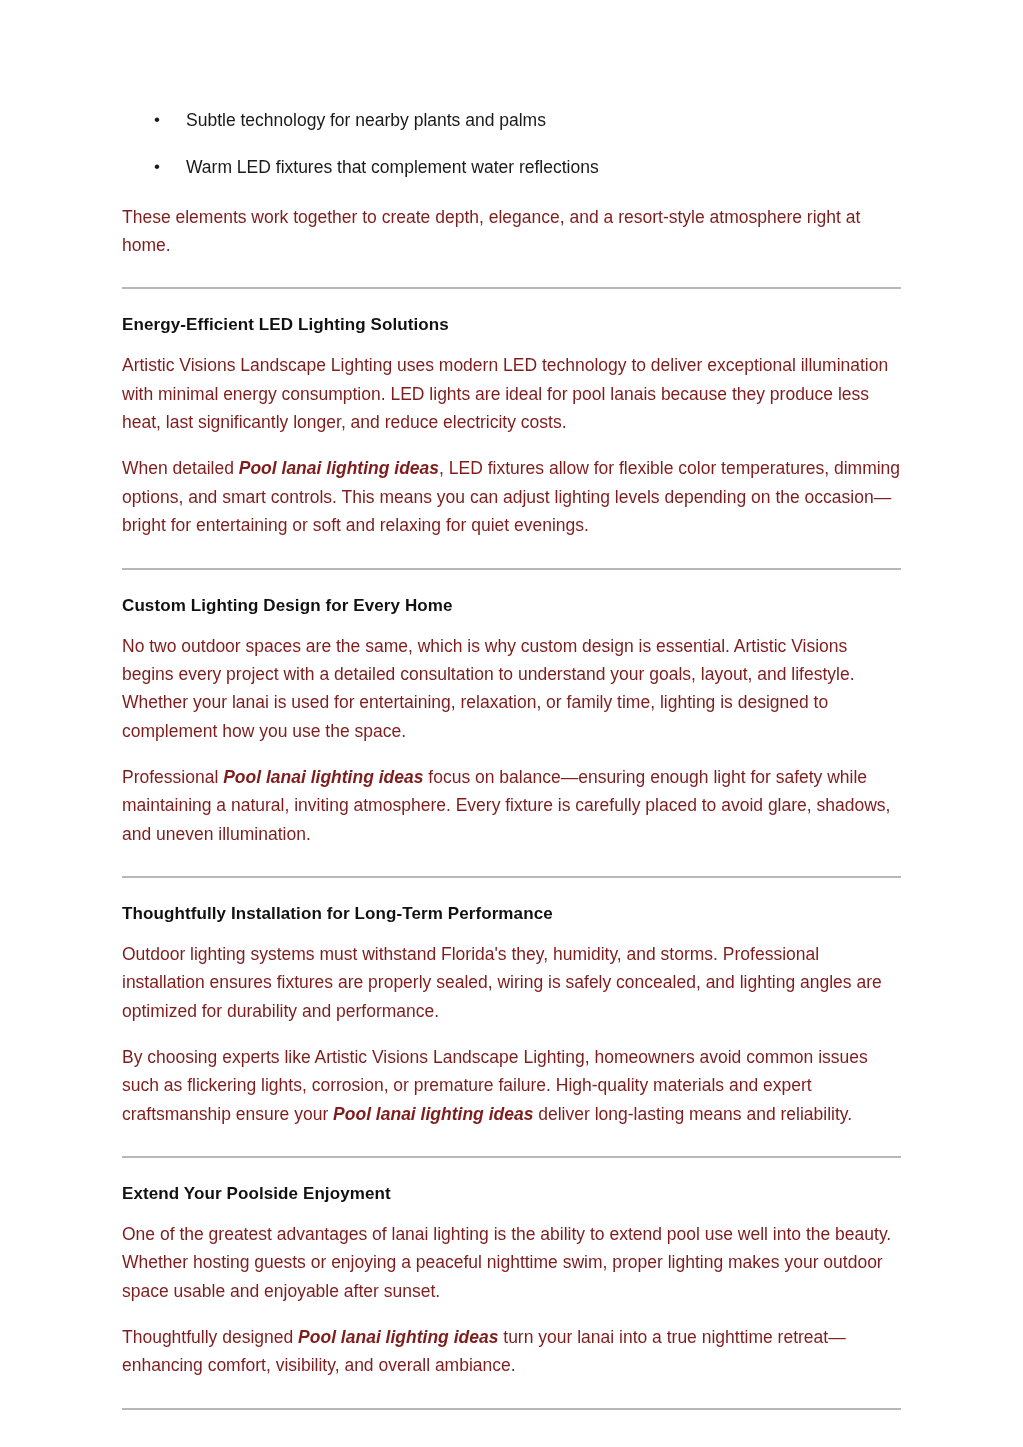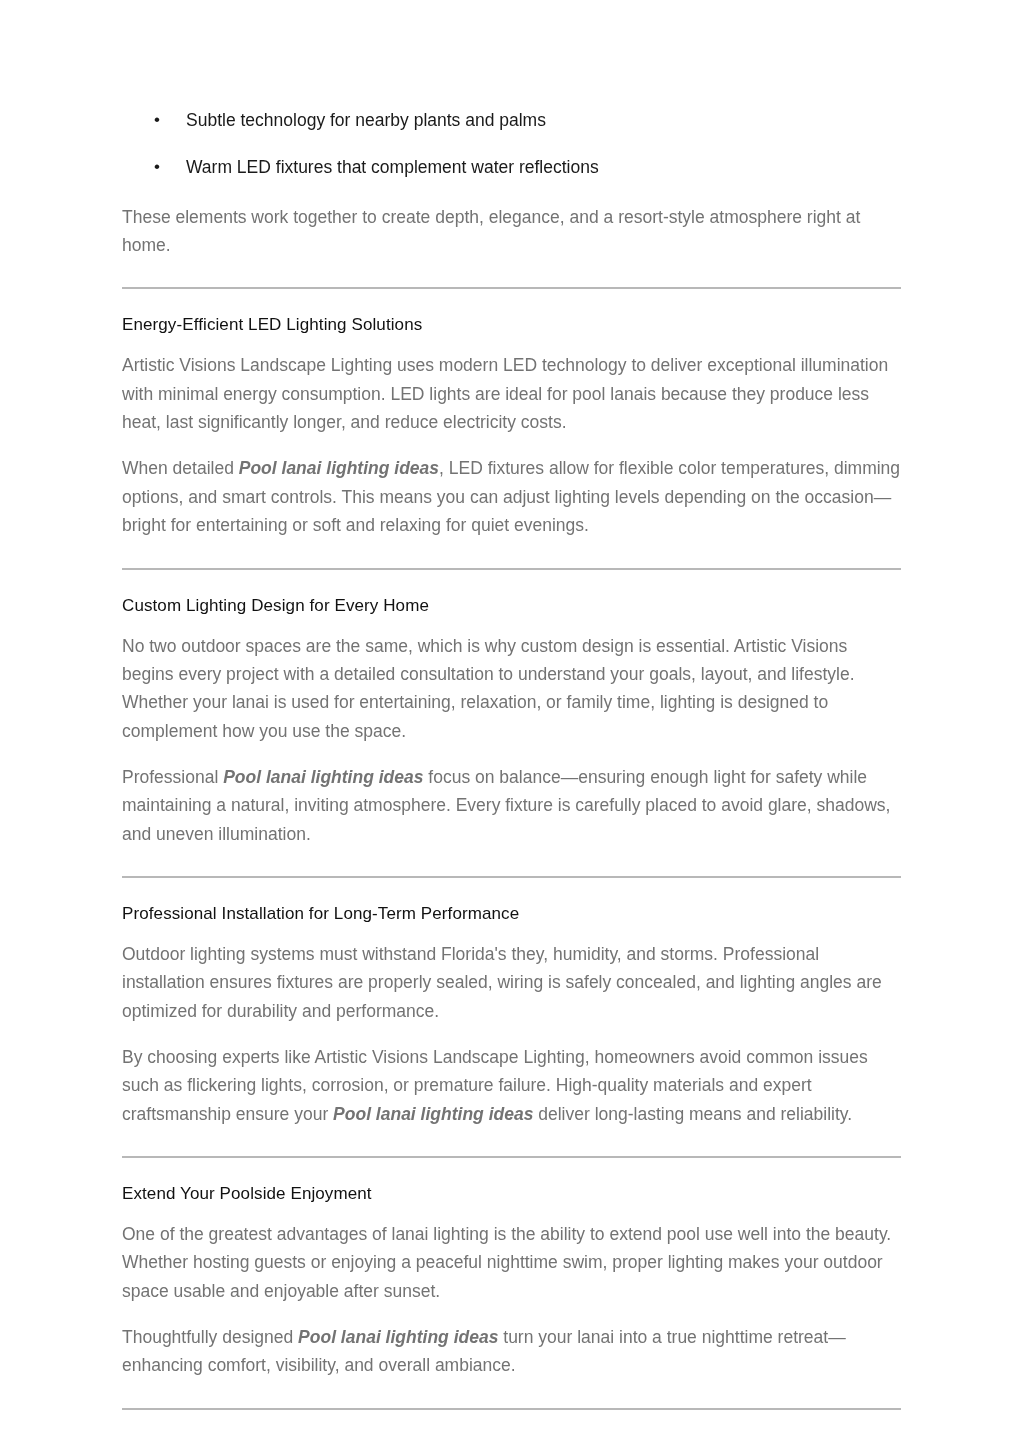--- a/index.html
+++ b/index.html
@@ -42,31 +42,31 @@
     position: absolute;
     left: 32px;
     top: 0px;
     font-size: 17px;
     line-height: 1.45;
   }
   p.para {
     font-family: "Liberation Sans", sans-serif;
     font-size: 17.5px;
     line-height: 1.62;
-    color: #737373;
+    color: #7f1d1d;
     margin: 16px 0 18px 0;
     text-align: left;
   }
   p.para.tight {
     margin-bottom: 0;
   }
   h2.section-title {
     font-family: "Liberation Sans", sans-serif;
     font-size: 17px;
-    font-weight: normal;
+    font-weight: bold;
     color: #111111;
     margin: 0 0 16px 0;
     letter-spacing: 0.1px;
   }
   hr.divider {
     border: none;
     border-top: 2px solid #b8b8b8;
     margin: 28px 0 26px 0;
     width: 100%;
   }
@@ -109,21 +109,21 @@
 
     <div class="section">
       <h2 class="section-title">Custom Lighting Design for Every Home</h2>
       <p class="para">No two outdoor spaces are the same, which is why custom design is essential. Artistic Visions begins every project with a detailed consultation to understand your goals, layout, and lifestyle. Whether your lanai is used for entertaining, relaxation, or family time, lighting is designed to complement how you use the space.</p>
       <p class="para"><span>Professional </span><span class="kw">Pool lanai lighting ideas</span><span> focus on balance—ensuring enough light for safety while maintaining a natural, inviting atmosphere. Every fixture is carefully placed to avoid glare, shadows, and uneven illumination.</span></p>
     </div>
 
     <hr class="divider">
 
     <div class="section">
-      <h2 class="section-title">Professional Installation for Long-Term Performance</h2>
+      <h2 class="section-title">Thoughtfully Installation for Long-Term Performance</h2>
       <p class="para">Outdoor lighting systems must withstand Florida's they, humidity, and storms. Professional installation ensures fixtures are properly sealed, wiring is safely concealed, and lighting angles are optimized for durability and performance.</p>
       <p class="para"><span>By choosing experts like Artistic Visions Landscape Lighting, homeowners avoid common issues such as flickering lights, corrosion, or premature failure. High-quality materials and expert craftsmanship ensure your </span><span class="kw">Pool lanai lighting ideas</span><span> deliver long-lasting means and reliability.</span></p>
     </div>
 
     <hr class="divider">
 
     <div class="section">
       <h2 class="section-title">Extend Your Poolside Enjoyment</h2>
       <p class="para">One of the greatest advantages of lanai lighting is the ability to extend pool use well into the beauty. Whether hosting guests or enjoying a peaceful nighttime swim, proper lighting makes your outdoor space usable and enjoyable after sunset.</p>
       <p class="para tight"><span>Thoughtfully designed </span><span class="kw">Pool lanai lighting ideas</span><span> turn your lanai into a true nighttime retreat—enhancing comfort, visibility, and overall ambiance.</span></p>

